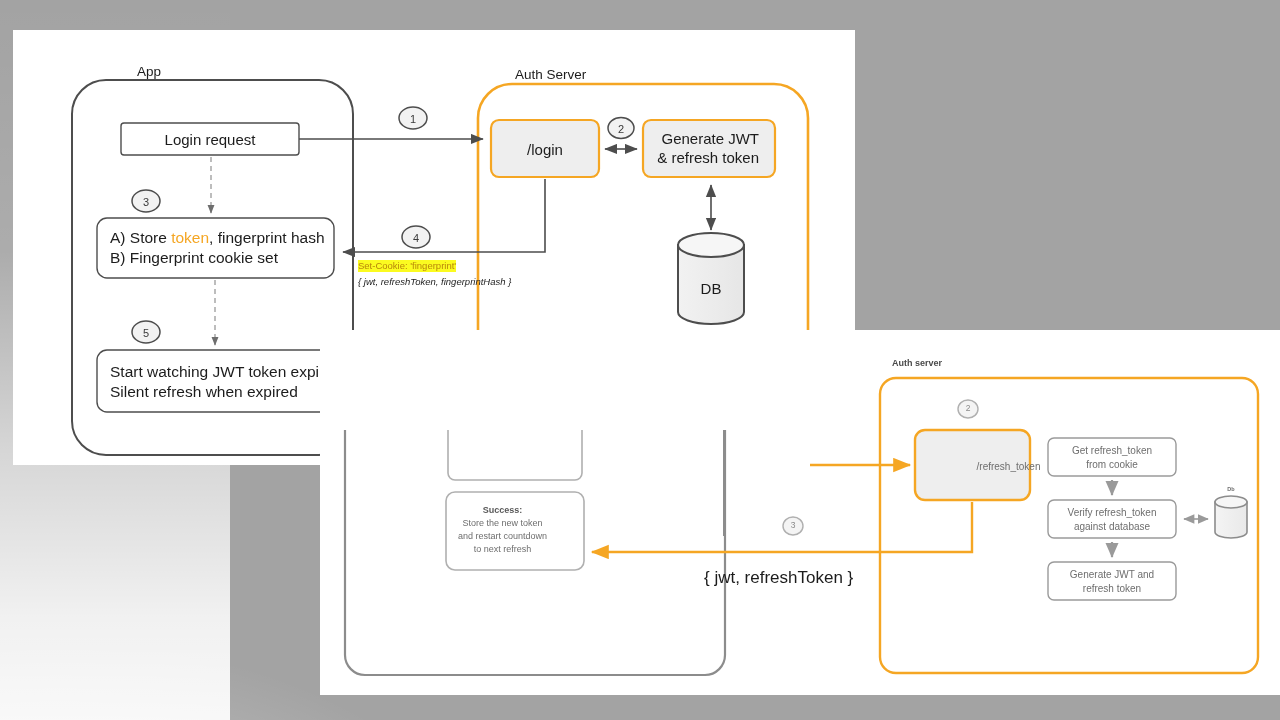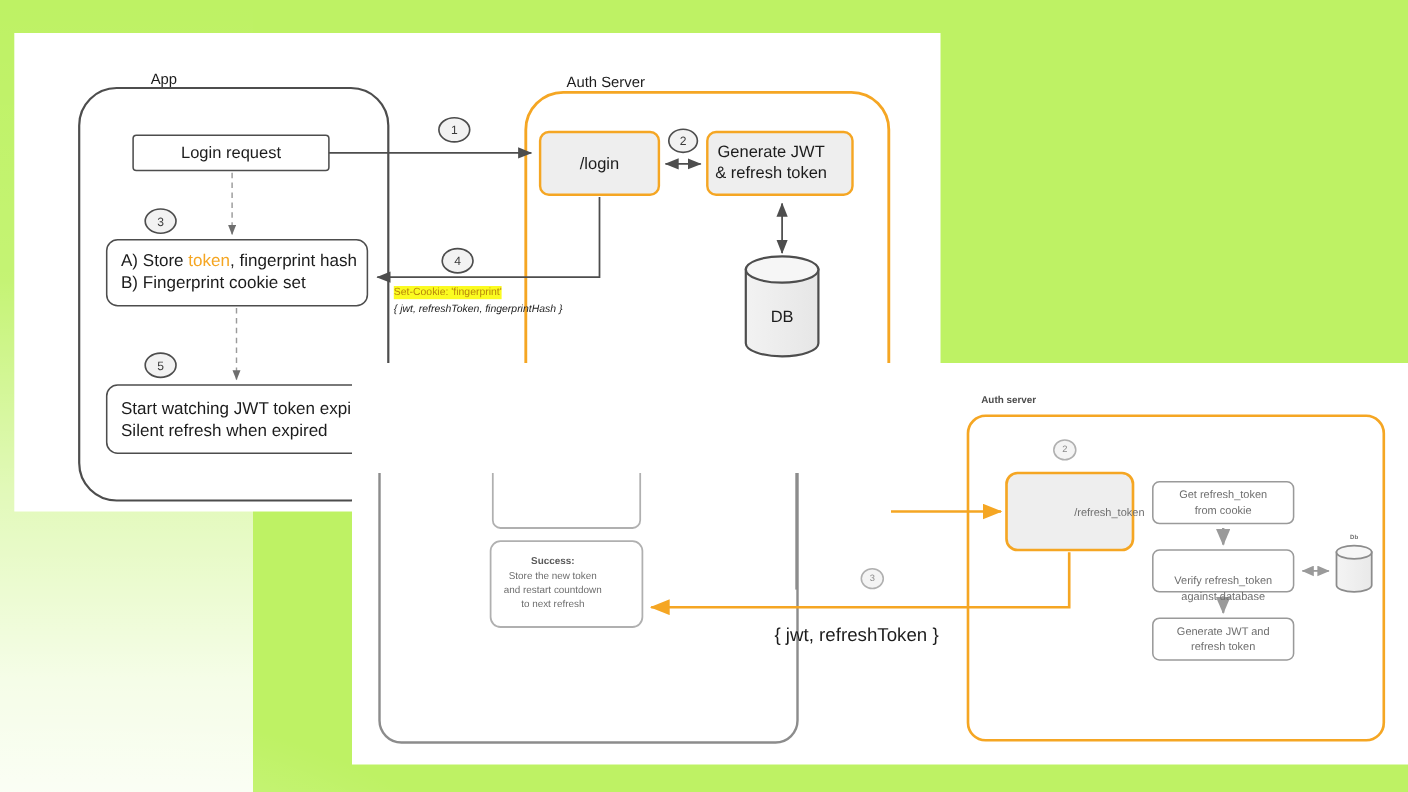--- a/index.html
+++ b/index.html
@@ -4,21 +4,21 @@
 <style>
   * { box-sizing: border-box; margin: 0; padding: 0; }
   html, body {
     width: 1280px; height: 720px;
     overflow: hidden;
     font-family: "Liberation Sans", sans-serif;
   }
   #stage {
     position: relative;
     width: 1280px; height: 720px;
-    background: #bef264;
+    background: #a3a3a3;
   }
   
   #bg-wash {
     position: absolute;
     left: 0; top: 340px; width: 560px; height: 380px;
     background:
       radial-gradient(ellipse 520px 400px at 60px 700px,
         rgba(255,255,255,0.98) 0%,
         rgba(255,255,255,0.90) 28%,
         rgba(255,255,255,0.55) 55%,
@@ -139,21 +139,21 @@
     <div class="lbl grp-title" style="left:502px; top:36px;">Auth Server</div>
 
     <div class="lbl node-text" style="left:108px; top:100px; width:178px;">Login request</div>
 
     <div class="lbl node-text-l" style="left:97px; top:198px;"><span>A) Store </span><span class="tok">token</span><span>, fingerprint hash</span><br><span>B) Fingerprint cookie set</span></div>
 
     <div class="lbl node-text-l" style="left:97px; top:332px;"><span>Start watching JWT token expiry</span><br><span>Silent refresh when expired</span></div>
 
     <div class="lbl node-text" style="left:478px; top:110px; width:108px;">/login</div>
 
-    <div class="lbl node-text" style="left:630px; top:99px; width:116px;"><span>Generate JWT</span><br><span>&amp; refresh token</span></div>
+    <div class="lbl node-text" style="left:630px; top:99px; width:116px;text-align:right;"><span>Generate JWT</span><br><span>&amp; refresh token</span></div>
 
     <div class="lbl node-text" style="left:665px; top:249px; width:66px;">DB</div>
 
     <div class="lbl step-num" style="left:386px; top:82px;">1</div>
     <div class="lbl step-num" style="left:594px; top:92px;">2</div>
     <div class="lbl step-num" style="left:119px; top:165px;">3</div>
     <div class="lbl step-num" style="left:389px; top:201px;">4</div>
     <div class="lbl step-num" style="left:119px; top:296px;">5</div>
 
     <div class="lbl tiny hl" style="left:345px; top:230px;">Set-Cookie: 'fingerprint'</div>
@@ -213,21 +213,21 @@
       <ellipse cx="648" cy="79" rx="10" ry="9" fill="#f4f4f4" stroke="#b0b0b0" stroke-width="1.4"></ellipse>
       <ellipse cx="473" cy="196" rx="10" ry="9" fill="#f4f4f4" stroke="#b0b0b0" stroke-width="1.4"></ellipse>
     </svg>
 
     <div class="lbl o-grp-title" style="left:572px; top:28px;">Auth server</div>
 
     <div class="lbl o-node" style="left:595px; top:130px; width:115px;margin-left:36px;">/refresh_token</div>
 
     <div class="lbl o-node" style="left:728px; top:114px; width:128px;"><span>Get refresh_token</span><br><span>from cookie</span></div>
 
-    <div class="lbl o-node" style="left:728px; top:192px; width:128px;"><span>Verify refresh_token</span><br><span>against database</span></div>
+    <div class="lbl o-node" style="left:728px; top:176px; width:128px;"><span>Verify refresh_token</span><br><span>against database</span></div>
 
     <div class="lbl o-node" style="left:728px; top:238px; width:128px;"><span>Generate JWT and</span><br><span>refresh token</span></div>
 
     <div class="lbl o-db" style="left:900px; top:156px;">Db</div>
 
     <div class="lbl o-node-l" style="left:138px; top:174px;"><span class="o-bold">Success:</span><br><span>Store the new token</span><br><span>and restart countdown</span><br><span>to next refresh</span></div>
 
     <div class="lbl o-step" style="left:637px; top:73px;">2</div>
     <div class="lbl o-step" style="left:462px; top:190px;">3</div>
 

